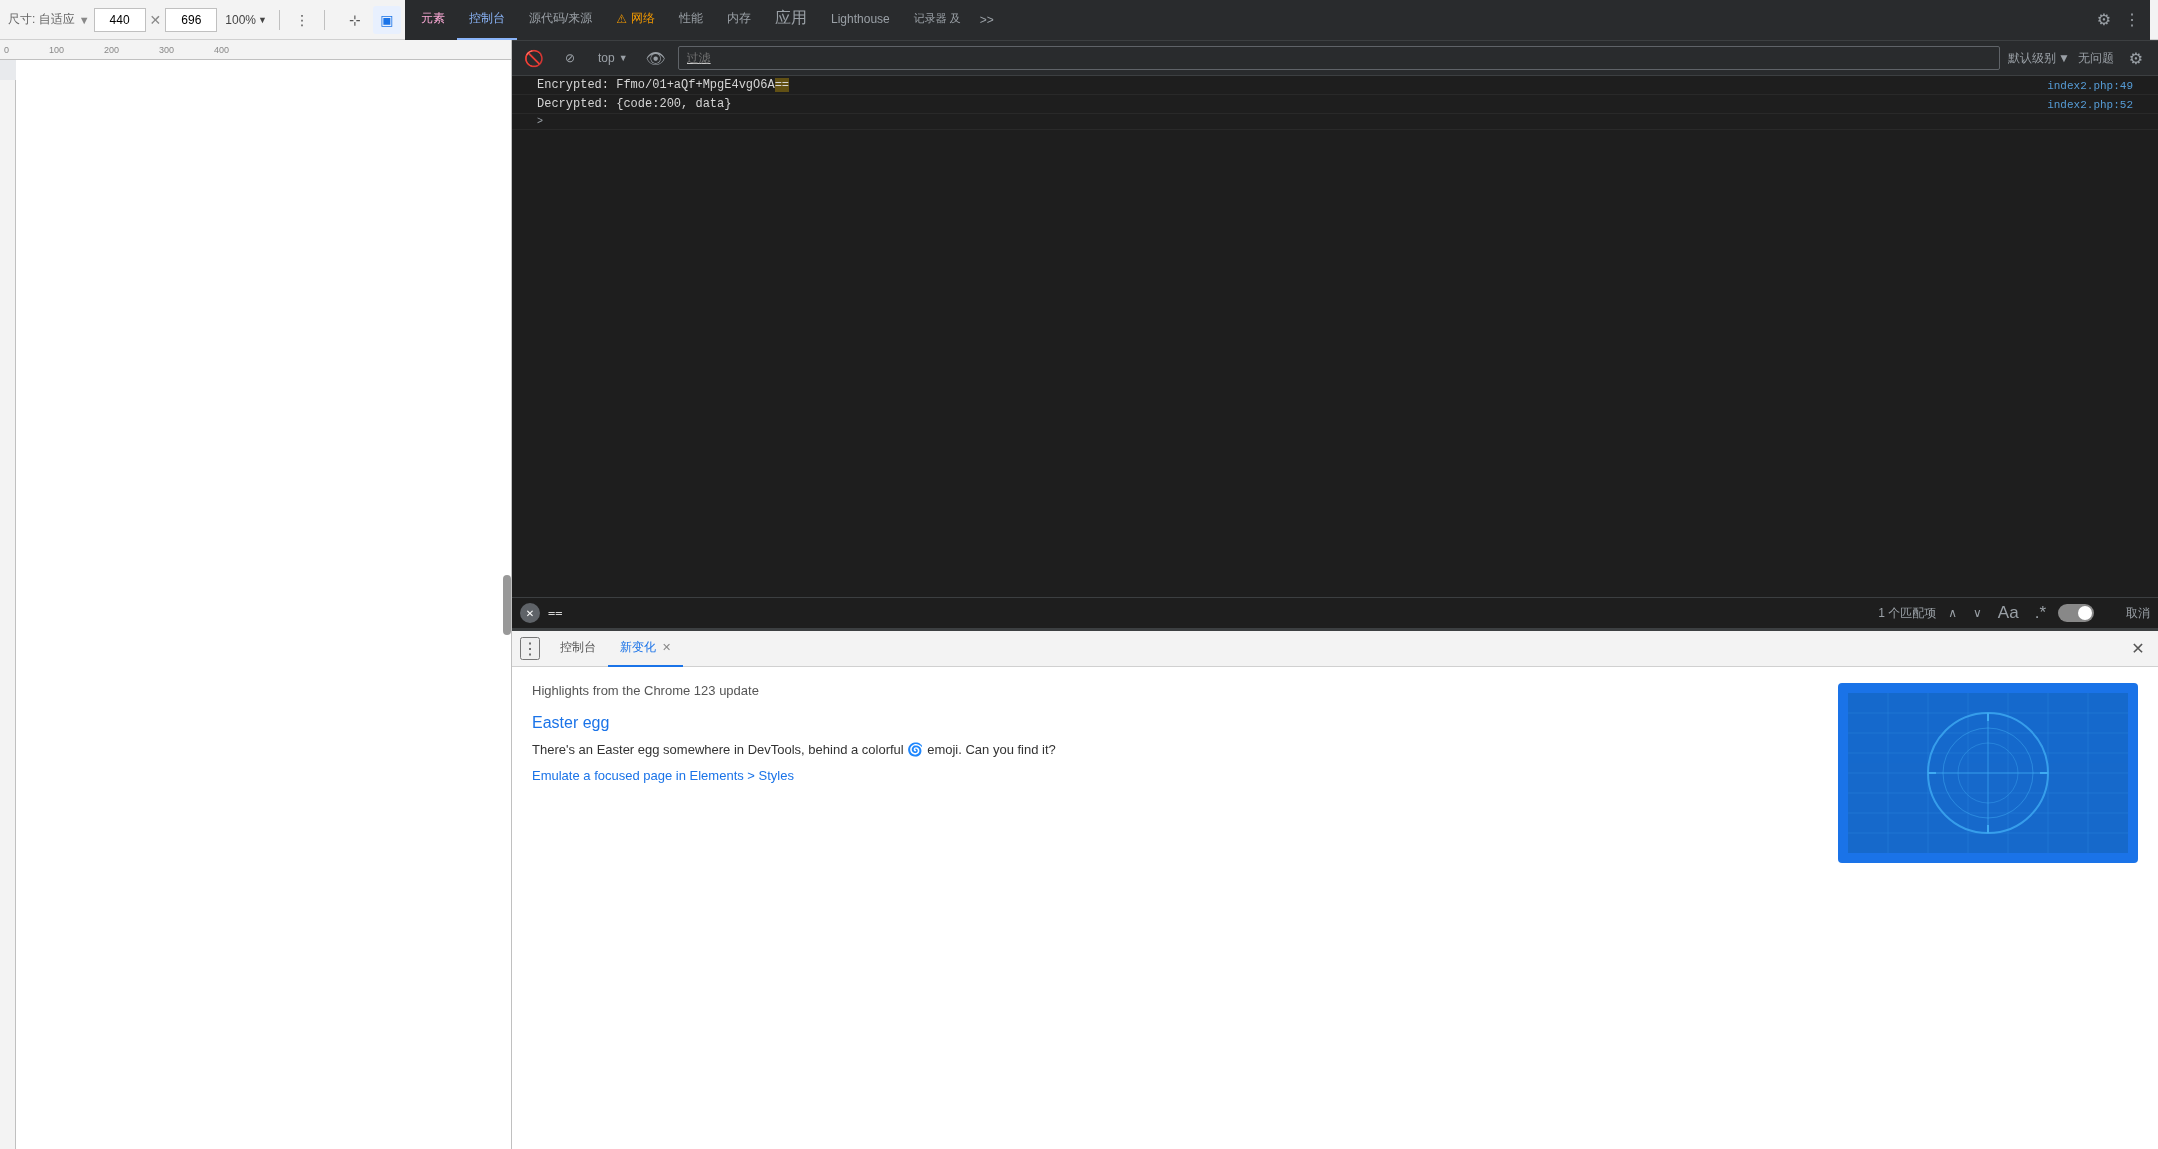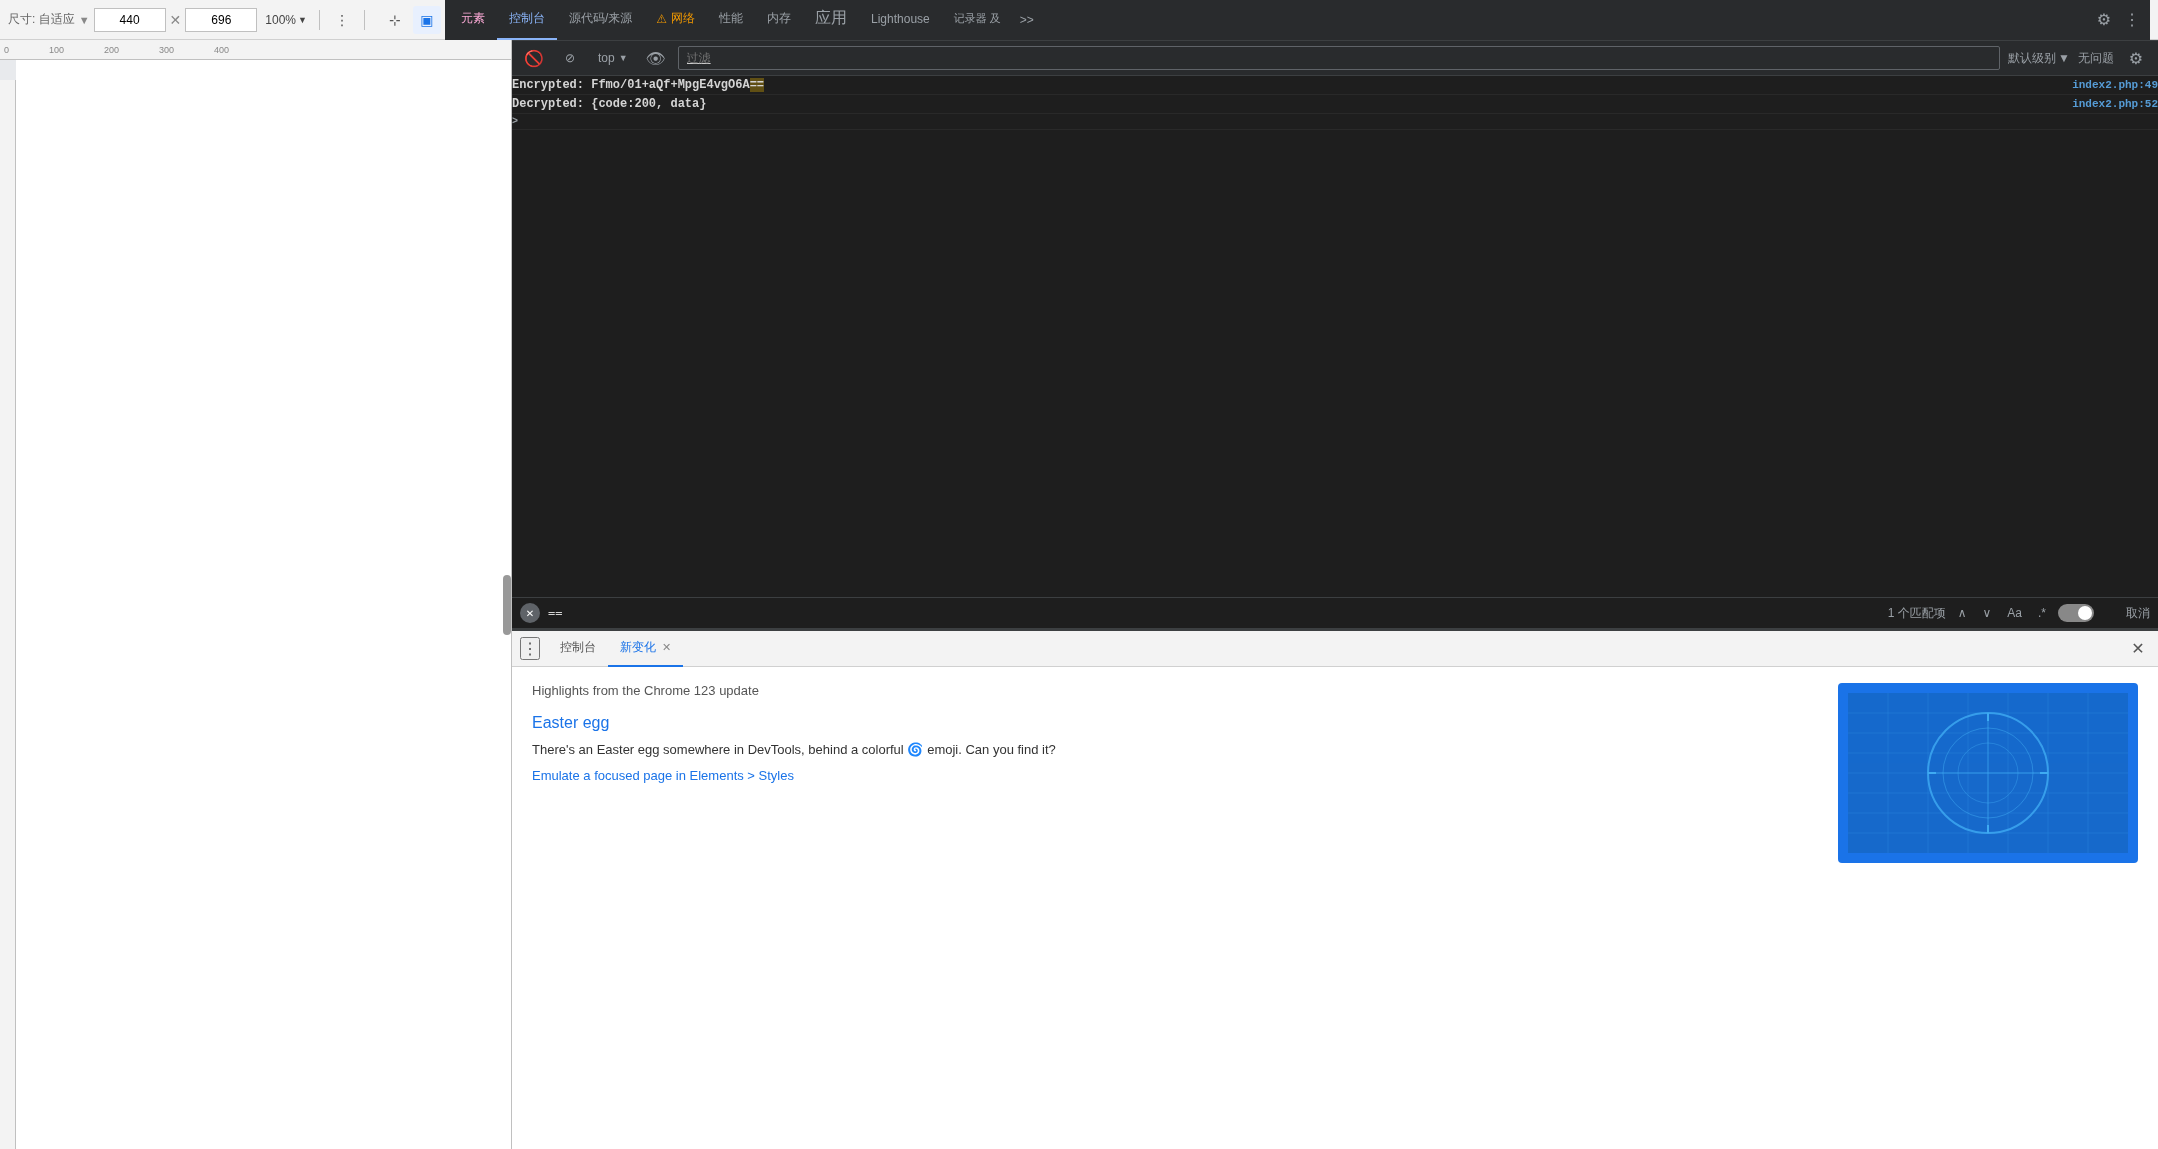--- a/index.html
+++ b/index.html
@@ -10,21 +10,21 @@
       display: flex;
       align-items: center;
       height: 40px;
       background: #f3f3f3;
       border-bottom: 1px solid #d0d0d0;
       padding: 0 8px;
       gap: 4px;
     }
     .size-label { color: #666; font-size: 12px; }
     .size-input {
-      width: 72px;
+      width: 52px;
       height: 24px;
       border: 1px solid #c0c0c0;
       text-align: center;
       font-size: 12px;
       background: white;
       padding: 0 2px;
     }
     .size-sep { color: #888; font-size: 14px; }
     .zoom-btn {
       display: flex;
@@ -199,25 +199,24 @@
     
     .console-output {
       flex: 1;
       background: #1e1e1e;
       overflow-y: auto;
       font-family: 'Consolas', 'Courier New', monospace;
       font-size: 12px;
     }
     .console-line {
       display: flex;
-      align-items: center;
-      padding: 2px 0;
+      align-items: flex-end;
+      padding: 2px 25px;
       border-bottom: 1px solid rgba(255,255,255,0.05);
       color: #d4d4d4;
-      font-weight: bold;
     }
     .console-line-content { flex: 1; }
     .console-line-file { color: #569cd6; font-size: 11px; cursor: pointer; }
     .key-text { color: #d4d4d4; }
     .value-highlighted { background: rgba(255, 200, 0, 0.3); color: #d4d4d4; }
     .value-text { color: #d4d4d4; }
     .expand-icon { color: #9aa0a6; cursor: pointer; font-size: 10px; margin-right: 4px; }
 
     
     .search-bar {
@@ -237,21 +236,21 @@
       color: #d4d4d4;
       font-size: 12px;
       outline: none;
       font-family: 'Consolas', monospace;
     }
     .search-info { color: #9aa0a6; font-size: 12px; }
     .search-nav-btn {
       background: none; border: none; color: #9aa0a6; cursor: pointer; font-size: 12px; padding: 2px 4px;
     }
     .search-option-btn {
-      background: none; border: none; color: #9aa0a6; cursor: pointer; font-size: 12px; padding: 2px 4px;
+      background: none; border: none; color: #9aa0a6; cursor: pointer; font-size: 17px; padding: 2px 4px;
     }
     .search-close-btn {
       width: 20px; height: 20px;
       display: flex; align-items: center; justify-content: center;
       background: #5f6368; border: none; cursor: pointer; border-radius: 50%;
       color: #fff; font-size: 10px;
     }
     .search-cancel-btn {
       background: none; border: none; color: #9aa0a6; cursor: pointer; font-size: 12px;
     }

